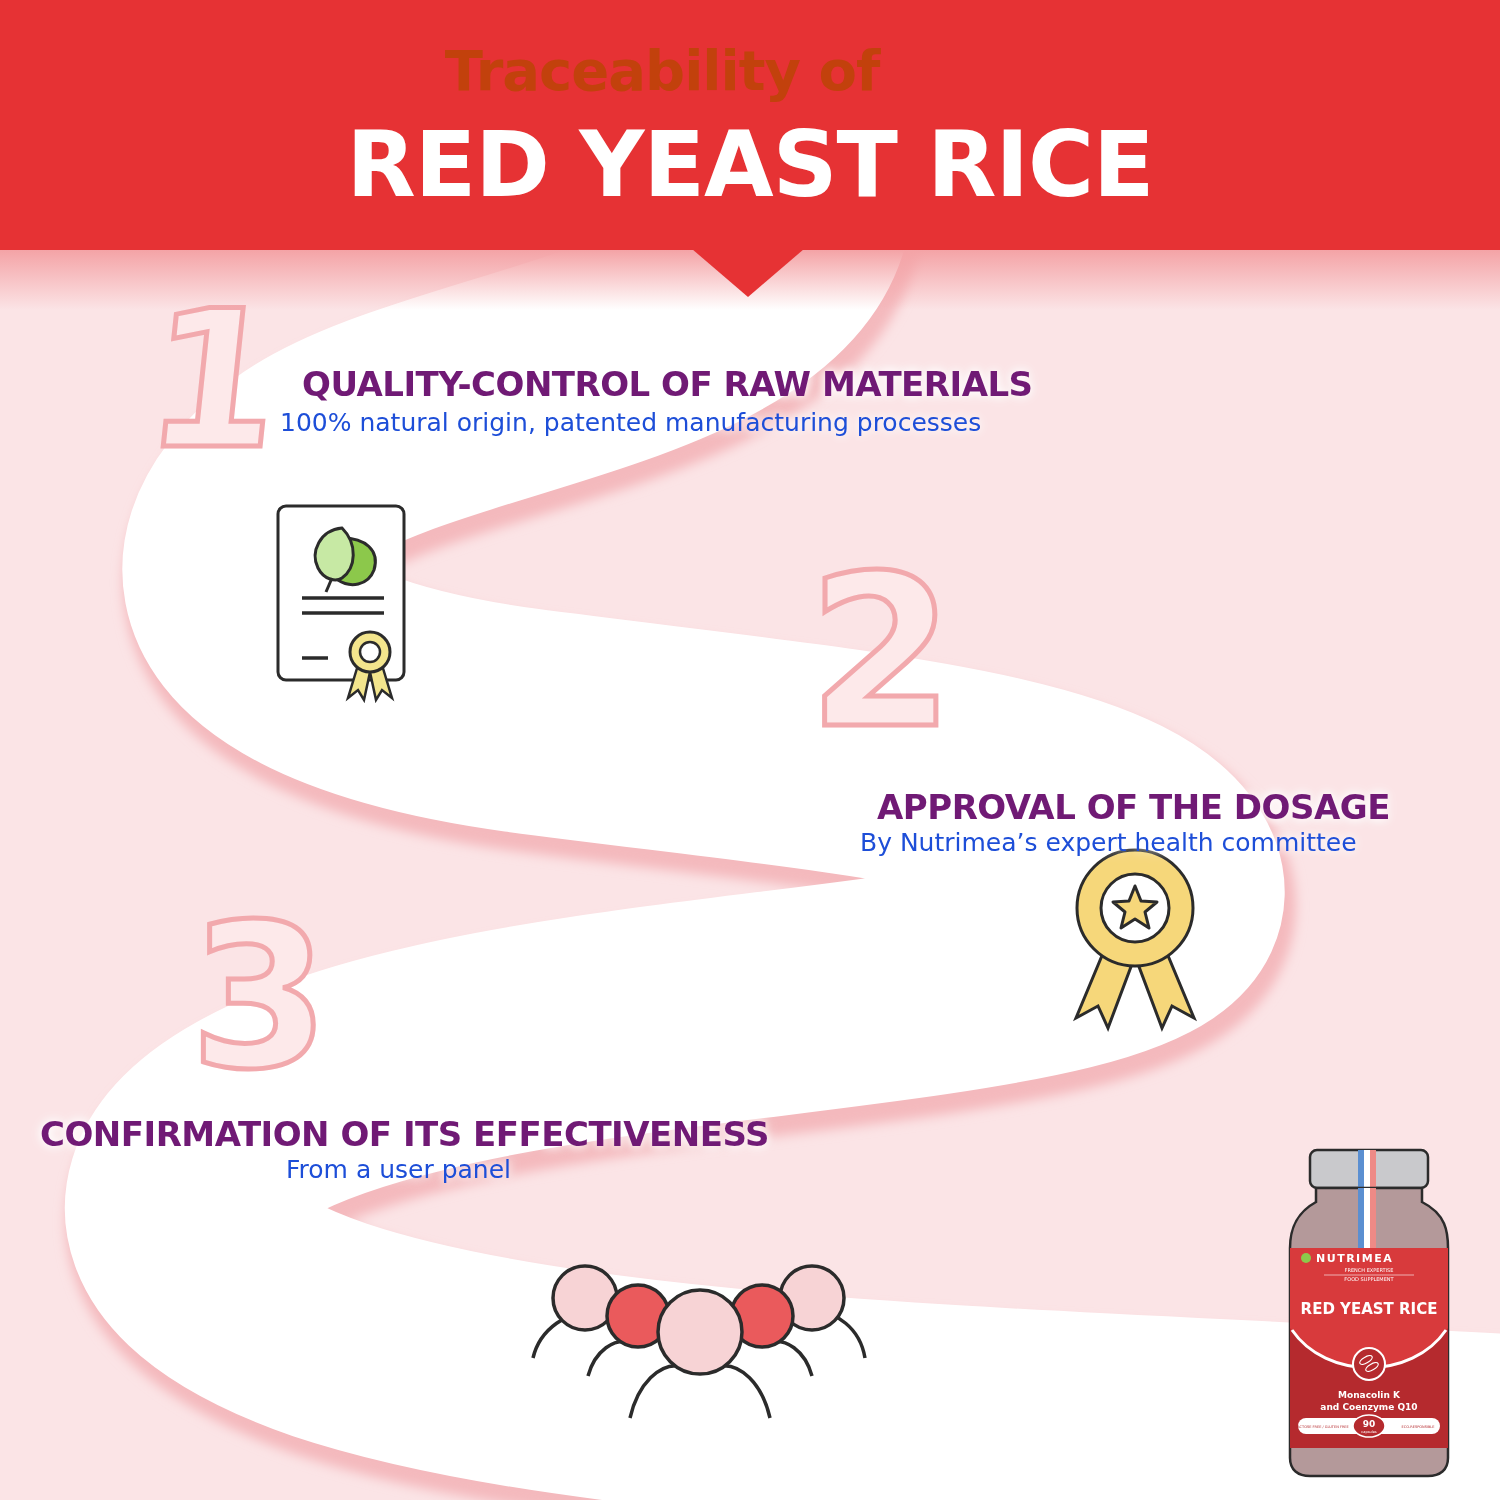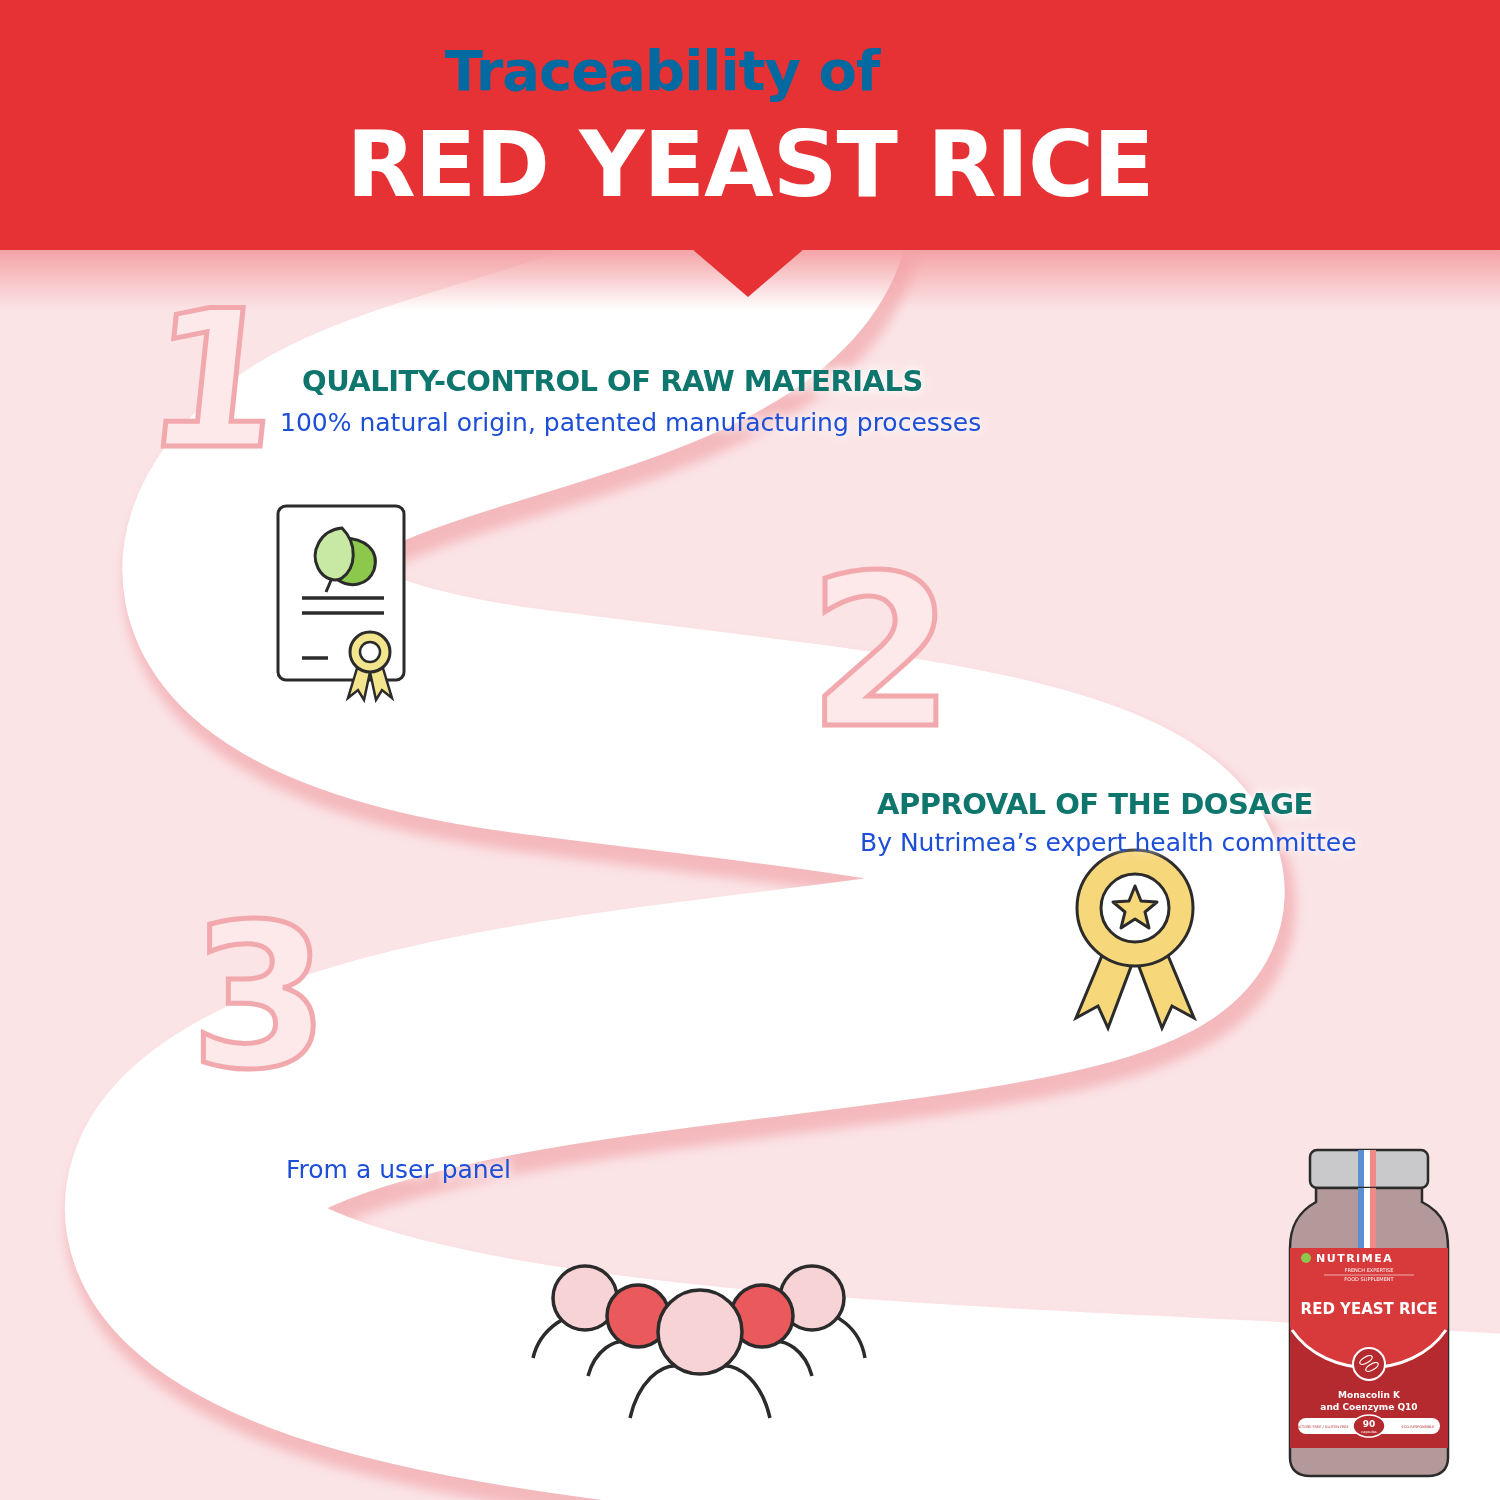--- a/index.html
+++ b/index.html
@@ -1,25 +1,25 @@
 <!DOCTYPE html>
 <html><head>
 <meta charset="utf-8">
 <style>
   html, body { margin:0; padding:0; }
   body { width:1500px; height:1500px; overflow:hidden; background:#fbe4e6; position:relative; font-family:"DejaVu Sans", sans-serif; }
   .canvas { position:absolute; left:0; top:0; width:1500px; height:1500px; }
   .header { position:absolute; left:0; top:0; width:1500px; height:250px; background:#e63234; z-index:5; }
   .header-shadow { position:absolute; left:0; top:250px; width:1500px; height:60px; background:linear-gradient(#f4a3a6, rgba(251,228,230,0)); z-index:4; }
   .header-notch { position:absolute; left:692px; top:249px; width:0; height:0; border-left:56px solid transparent; border-right:56px solid transparent; border-top:48px solid #e63234; z-index:6; }
-  .title-small { position:absolute; left:0; width:1324px; top:38px; text-align:center; color:#0369a1; font-family:"DejaVu Sans", sans-serif; font-weight:bold; font-size:56px; letter-spacing:-1px; z-index:7; }
+  .title-small { position:absolute; left:0; width:1324px; top:38px; text-align:center; color:#c2410c; font-family:"DejaVu Sans", sans-serif; font-weight:bold; font-size:56px; letter-spacing:-1px; z-index:7; }
   .title-big { position:absolute; left:0; width:1500px; top:112px; text-align:center; color:#ffffff; font-family:"DejaVu Sans", sans-serif; font-weight:bold; font-size:90px; letter-spacing:-1px; z-index:7; }
   .road-svg { position:absolute; left:0; top:0; z-index:1; }
   .numeral { position:absolute; font-family:"DejaVu Sans", sans-serif; font-weight:bold; color:#fde9ea; -webkit-text-stroke:5px #f2a9ad; z-index:2; }
-  .step-title { position:absolute; color:#0f766e; font-family:"DejaVu Sans", sans-serif; font-weight:bold; font-size:29px; white-space:nowrap; z-index:8; letter-spacing:-0.5px; text-shadow:0 0 8px #fff, 0 0 14px #fff; }
+  .step-title { position:absolute; color:#701a75; font-family:"DejaVu Sans", sans-serif; font-weight:bold; font-size:34px; white-space:nowrap; z-index:8; letter-spacing:-0.5px; text-shadow:0 0 8px #fff, 0 0 14px #fff; }
   .step-sub { position:absolute; color:#1d4ed8; font-family:"DejaVu Sans", sans-serif; font-size:25px; white-space:nowrap; z-index:8; text-shadow:0 0 8px #fff, 0 0 14px #fff; }
   .icon { position:absolute; z-index:3; }
   .bottle { position:absolute; left:1286px; top:1148px; z-index:9; }
   .bottle-text { font-family:"DejaVu Sans", sans-serif; }
 </style>
 </head>
 <body>
 
 <div class="canvas">
 
@@ -42,20 +42,21 @@
   <div class="numeral" style="left:148px; top:270px; font-size:190px; transform:skewX(-6deg);">1</div>
   <div class="numeral" style="left:808px; top:530px; font-size:210px;">2</div>
   <div class="numeral" style="left:190px; top:880px; font-size:200px;">3</div>
 
   <div class="step-title" style="left:302px; top:364px;">QUALITY-CONTROL OF RAW MATERIALS</div>
   <div class="step-sub" style="left:280px; top:408px;">100% natural origin, patented manufacturing processes</div>
 
   <div class="step-title" style="left:877px; top:787px;">APPROVAL OF THE DOSAGE</div>
   <div class="step-sub" style="left:860px; top:828px;">By Nutrimea’s expert health committee</div>
 
+  <div class="step-title" style="left:40px; top:1114px;">CONFIRMATION OF ITS EFFECTIVENESS</div>
   <div class="step-sub" style="left:286px; top:1155px;">From a user panel</div>
 
   <svg class="icon" style="left:270px; top:500px;" width="150" height="210" viewBox="0 0 150 210">
     <rect x="8" y="6" width="126" height="174" rx="8" fill="#ffffff" stroke="#2b2b2b" stroke-width="3"></rect>
     <path d="M 72 38 C 95 38 110 50 104 70 C 98 86 80 88 68 80 Z" fill="#8cc84b" stroke="#2b2b2b" stroke-width="3"></path>
     <path d="M 72 28 C 50 30 40 52 48 68 C 54 80 66 82 72 78 C 86 68 88 44 72 28 Z" fill="#c7e9a4" stroke="#2b2b2b" stroke-width="3"></path>
     <line x1="62" y1="78" x2="56" y2="92" stroke="#2b2b2b" stroke-width="3"></line>
     <line x1="32" y1="98" x2="114" y2="98" stroke="#2b2b2b" stroke-width="3.5"></line>
     <line x1="32" y1="113" x2="114" y2="113" stroke="#2b2b2b" stroke-width="3.5"></line>
     <line x1="32" y1="158" x2="58" y2="158" stroke="#2b2b2b" stroke-width="3.5"></line>

